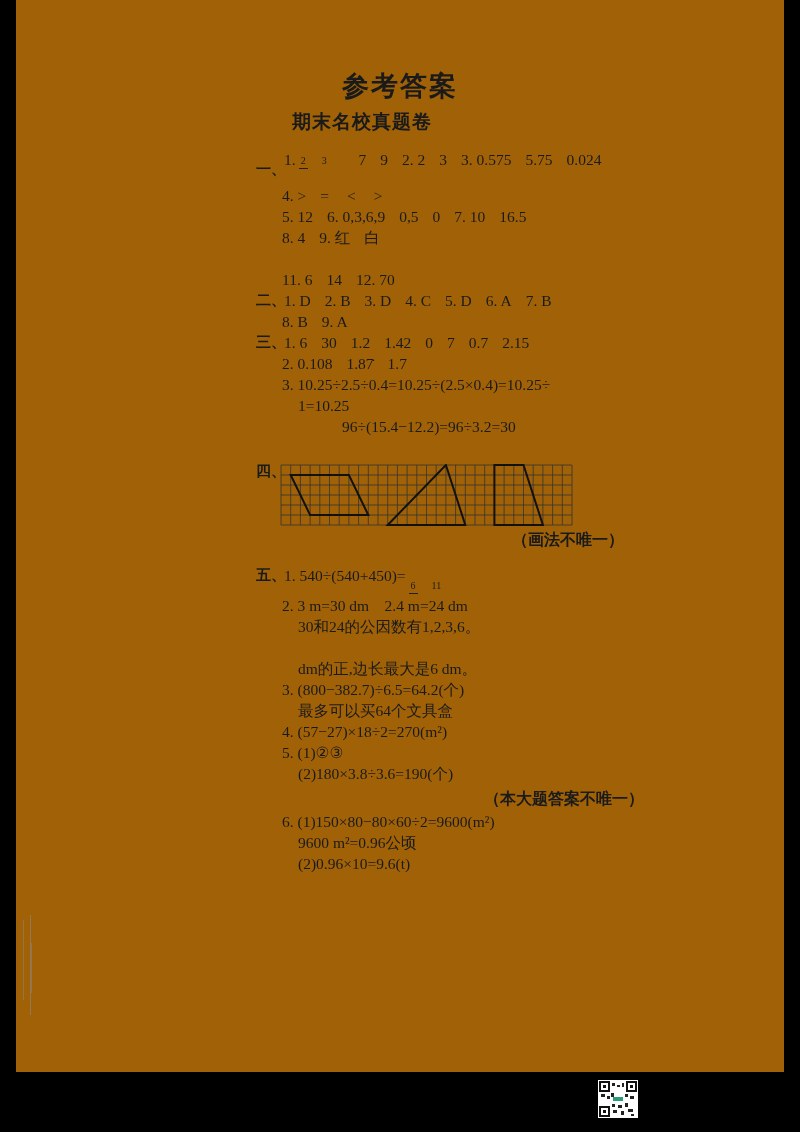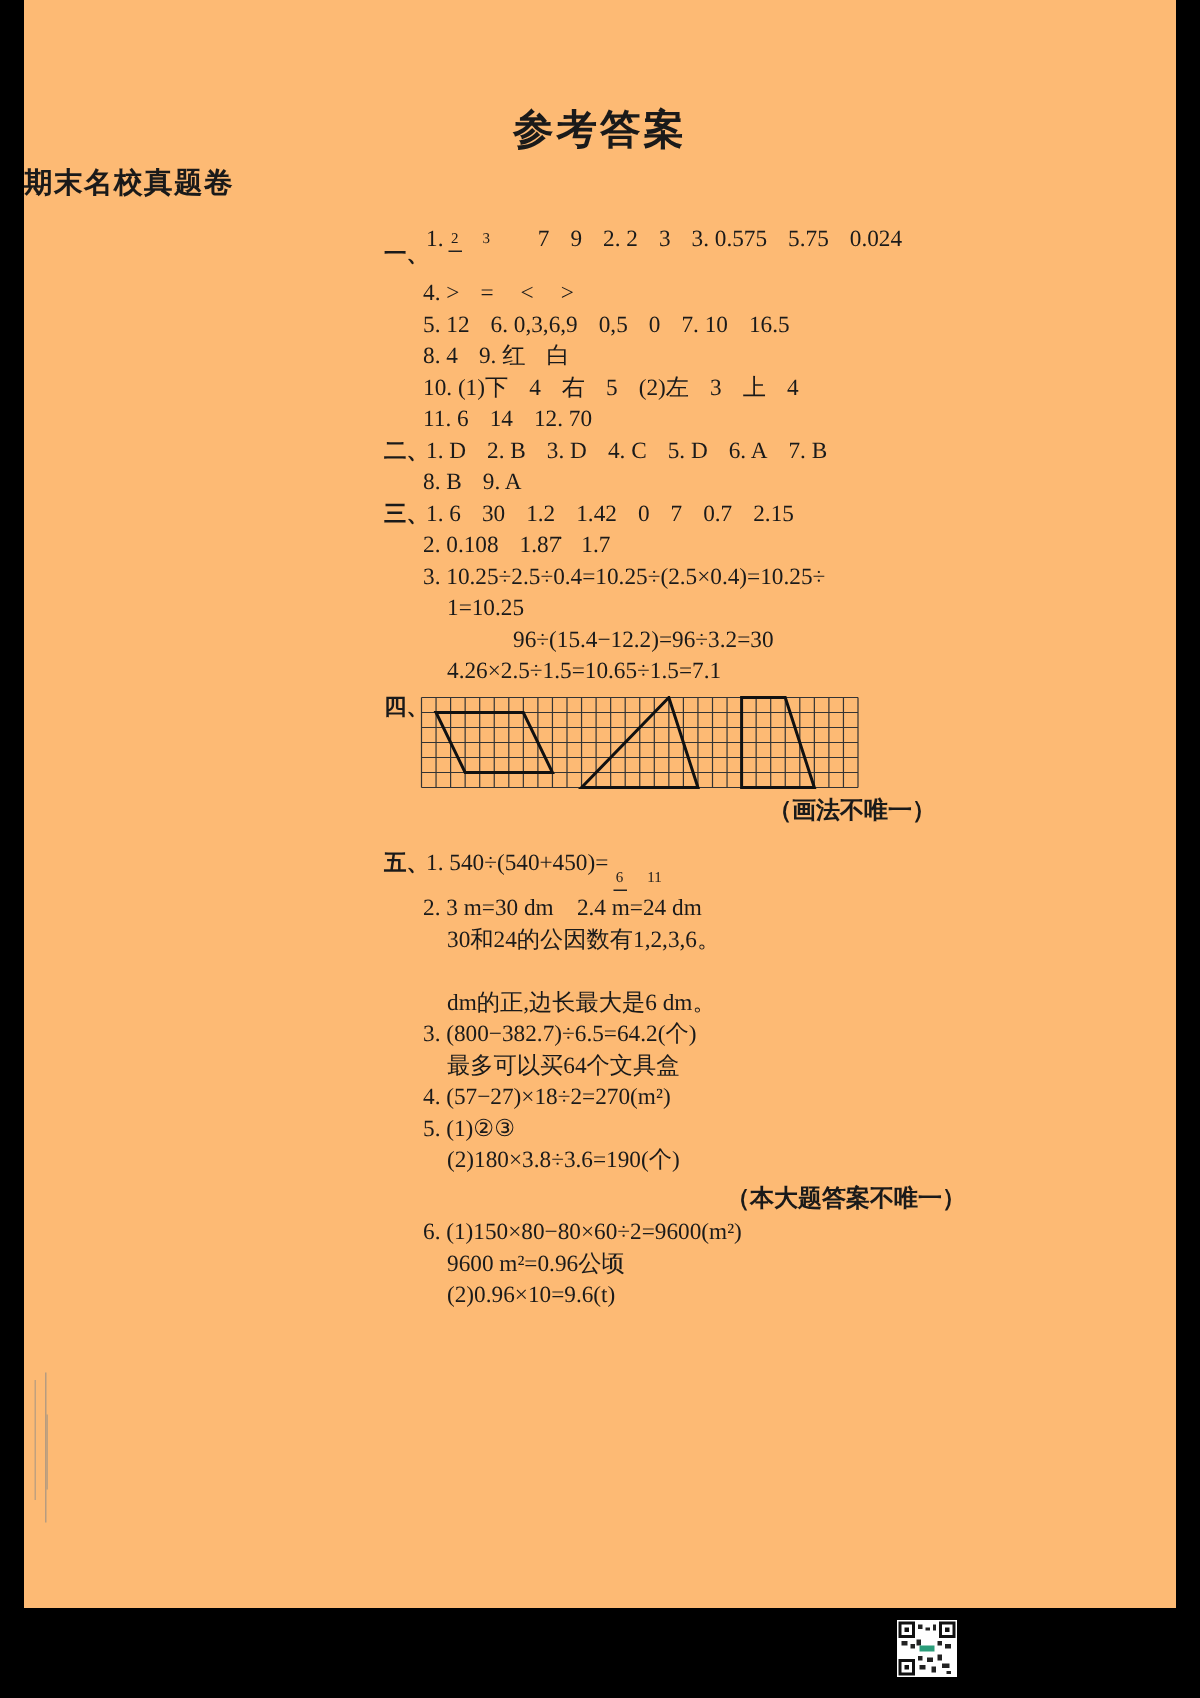--- a/index.html
+++ b/index.html
@@ -1,29 +1,29 @@
 <!DOCTYPE html>
 <html><head>
   <meta charset="utf-8">
   <style>
     html, body { margin: 0; padding: 0; }
     body {
       width: 800px; height: 1132px; background: #000; position: relative; overflow: hidden;
       font-family: "Liberation Serif", "DejaVu Serif", serif; color: #1a1a1a;
     }
     .page {
-      position: absolute; left: 16px; top: 0; width: 768px; height: 1072px; background: #fdba74;
+      position: absolute; left: 16px; top: 0; width: 768px; height: 1072px; background: #a16207;
     }
     .abs { position: absolute; white-space: nowrap; }
     .title {
       left: 0; width: 768px; text-align: center; top: 68px;
       font-family: "DejaVu Sans", "Liberation Sans", sans-serif; font-weight: bold; font-size: 27px; letter-spacing: 2px;
     }
     .subtitle {
-      left: 0; width: 692px; text-align: left; top: 109px;
+      left: 0; width: 692px; text-align: center; top: 109px;
       font-family: "DejaVu Sans", "Liberation Sans", sans-serif; font-weight: bold; font-size: 19px; letter-spacing: 1px;
     }
     .line { font-size: 15.5px; line-height: 20px; }
     .line span { display: inline-block; margin-right: 14px; }
     .sec { font-family: "DejaVu Sans", sans-serif; font-weight: bold; font-size: 15px; }
     .frac { display: inline-flex; flex-direction: column; align-items: center; vertical-align: middle; line-height: 15px; font-size: 10px; margin: 0 3px; }
     .frac .n { border-bottom: 1px solid #222; padding: 0 2px; }
     .note { font-family: "DejaVu Sans", sans-serif; font-size: 16px; font-weight: bold; }
     .grid-wrap { left: 264px; top: 464px; }
     .qr { position: absolute; left: 598px; top: 1080px; width: 40px; height: 38px; background: #fff; }
@@ -44,23 +44,20 @@
   </div>
   <div class="abs line" style="left:266px; top:186px;">
     <span>4. &gt;</span><span style="margin-right:18px">=</span><span style="margin-right:18px">&lt;</span><span>&gt;</span>
   </div>
   <div class="abs line" style="left:266px; top:207px;">
     <span>5. 12</span><span>6. 0,3,6,9</span><span>0,5</span><span>0</span><span>7. 10</span><span>16.5</span>
   </div>
   <div class="abs line" style="left:266px; top:228px;">
     <span>8. 4</span><span>9. 红</span><span>白</span>
   </div>
-  <div class="abs line" style="left:266px; top:249px;">
-    <span>10. (1)下</span><span>4</span><span>右</span><span>5</span><span>(2)左</span><span>3</span><span>上</span><span>4</span>
-  </div>
   <div class="abs line" style="left:266px; top:270px;">
     <span>11. 6</span><span>14</span><span>12. 70</span>
   </div>
 
   <div class="abs sec" style="left:240px; top:291px;">二、</div>
   <div class="abs line" style="left:268px; top:291px;">
     <span>1. D</span><span>2. B</span><span>3. D</span><span>4. C</span><span>5. D</span><span>6. A</span><span>7. B</span>
   </div>
   <div class="abs line" style="left:266px; top:312px;">
     <span>8. B</span><span>9. A</span>
@@ -69,21 +66,20 @@
   <div class="abs sec" style="left:240px; top:333px;">三、</div>
   <div class="abs line" style="left:268px; top:333px;">
     <span>1. 6</span><span>30</span><span>1.2</span><span>1.42</span><span>0</span><span>7</span><span>0.7</span><span>2.15</span>
   </div>
   <div class="abs line" style="left:266px; top:354px;">
     <span>2. 0.108</span><span>1.87̇</span><span>1.7</span>
   </div>
   <div class="abs line" style="left:266px; top:375px;">3. 10.25÷2.5÷0.4=10.25÷(2.5×0.4)=10.25÷</div>
   <div class="abs line" style="left:282px; top:396px;">1=10.25</div>
   <div class="abs line" style="left:282px; top:417px;margin-left:44px;">96÷(15.4−12.2)=96÷3.2=30</div>
-  <div class="abs line" style="left:282px; top:438px;">4.26×2.5÷1.5=10.65÷1.5=7.1</div>
 
   <div class="abs sec" style="left:240px; top:462px;">四、</div>
   <div class="abs grid-wrap">
     <svg id="grid-svg" width="295" height="64">
         <line x1="1" y1="1" x2="1" y2="61" stroke="#333" stroke-width="0.8"></line>
         <line x1="10.7" y1="1" x2="10.7" y2="61" stroke="#333" stroke-width="0.8"></line>
         <line x1="20.4" y1="1" x2="20.4" y2="61" stroke="#333" stroke-width="0.8"></line>
         <line x1="30.099999999999998" y1="1" x2="30.099999999999998" y2="61" stroke="#333" stroke-width="0.8"></line>
         <line x1="39.8" y1="1" x2="39.8" y2="61" stroke="#333" stroke-width="0.8"></line>
         <line x1="49.5" y1="1" x2="49.5" y2="61" stroke="#333" stroke-width="0.8"></line>

